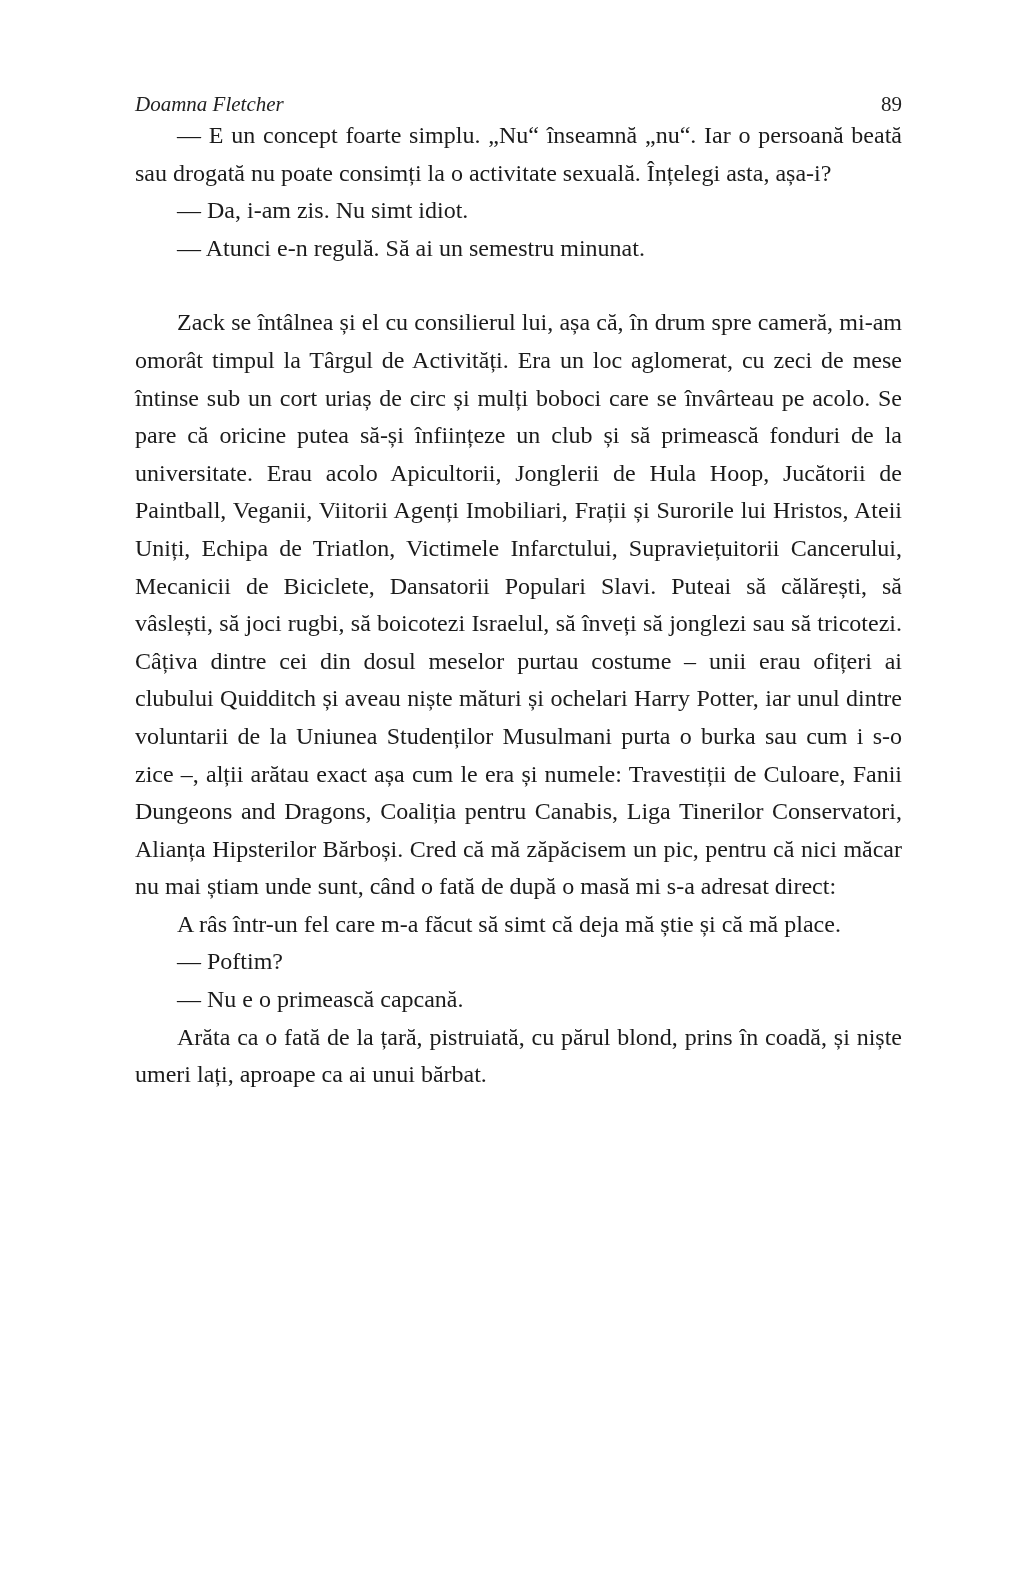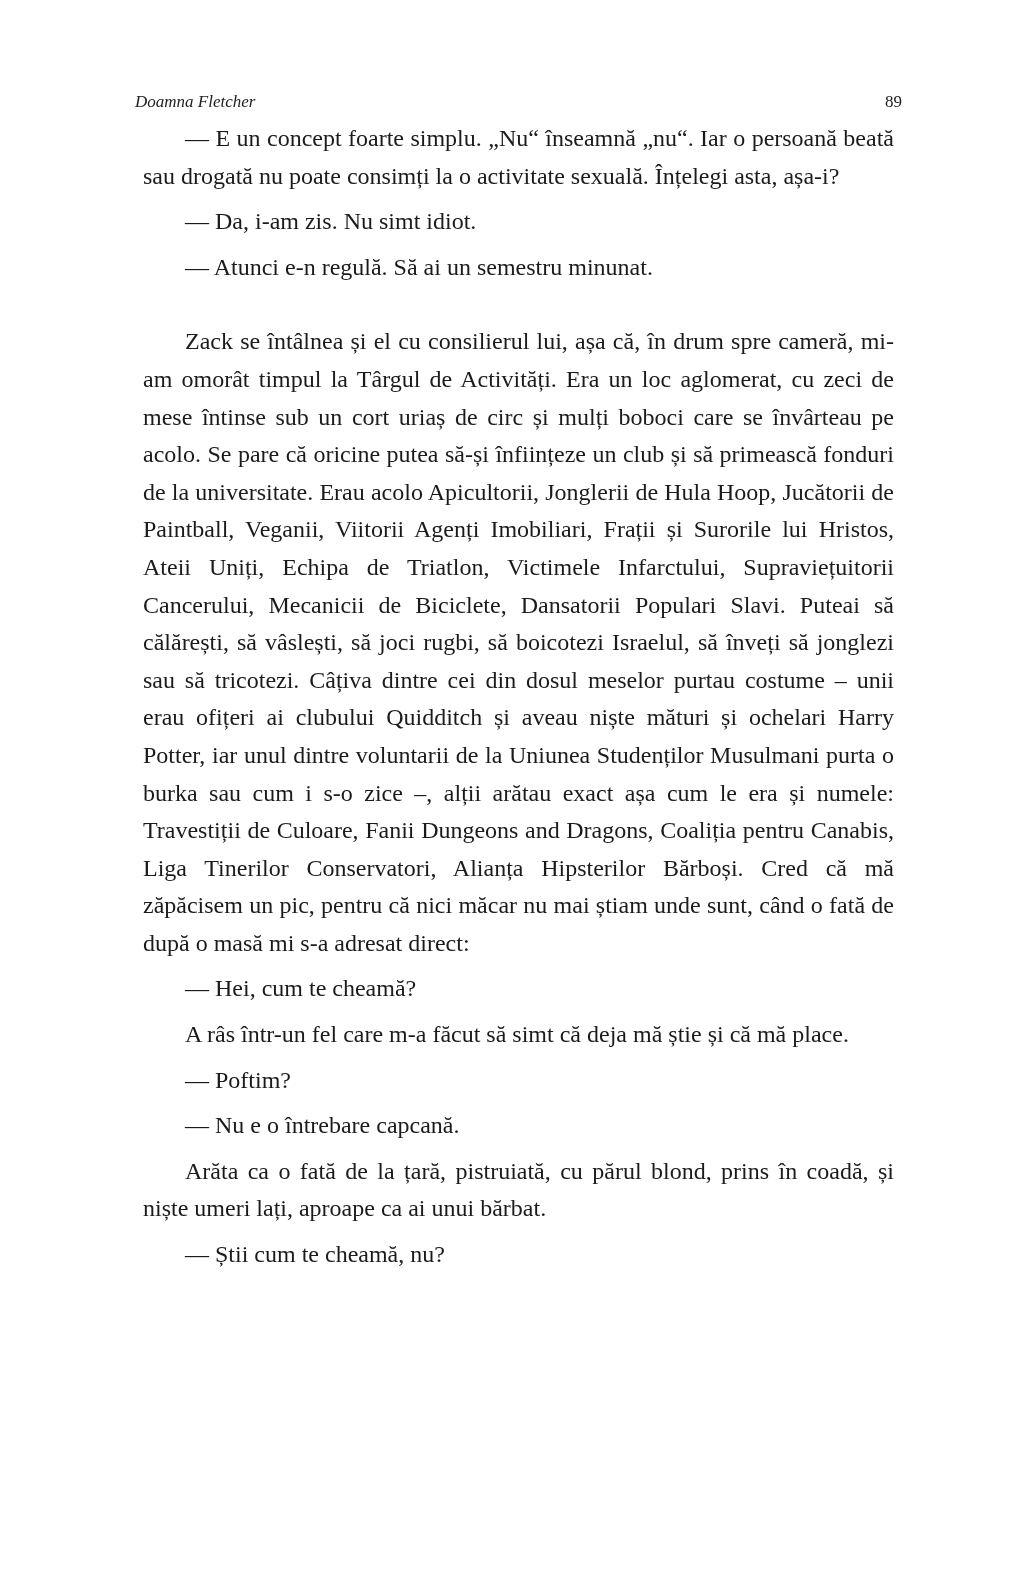--- a/index.html
+++ b/index.html
@@ -15,36 +15,36 @@
     background: #ffffff;
     padding: 92px 122px 0 135px;
     font-family: "Liberation Serif", serif;
     color: #1b1b1b;
     overflow: hidden;
   }
   .running-header {
     display: flex;
     justify-content: space-between;
     align-items: baseline;
-    font-size: 17px;
+    font-size: 21px;
     color: #222222;
   }
   .running-title {
     font-style: italic;
   }
   .page-number {
     font-style: normal;
   }
   .text-body {
     font-size: 24px;
     line-height: 37.6px;
     text-align: justify;
   }
   .text-body p {
-    margin: 8px;
+    margin: 0;
     text-indent: 42px;
   }
   .text-body p.space-before {
     margin-top: 37px;
   }
   .italic {
   }
 </style>
 </head>
 <body>
@@ -52,20 +52,18 @@
 <div class="page">
   <div class="running-header">
     <span class="running-title">Doamna Fletcher</span>
     <span class="page-number">89</span>
   </div>
   <div class="text-body" id="text-body">
       <p><span>— E un concept foarte simplu. „Nu“ înseamnă „nu“. Iar o persoană beată sau drogată nu poate consimți la o activitate sexuală. Înțelegi asta, așa-i?</span></p>
       <p><span>— Da, i-am zis. Nu simt idiot.</span></p>
       <p><span>— Atunci e-n regulă. Să ai un semestru minunat.</span></p>
       <p class="space-before"><span>Zack se întâlnea și el cu consilierul lui, așa că, în drum spre cameră, mi-am omorât timpul la Târgul de Activități. Era un loc aglomerat, cu zeci de mese întinse sub un cort uriaș de circ și mulți boboci care se învârteau pe acolo. Se pare că oricine putea să-și înființeze un club și să primească fonduri de la universitate. Erau acolo Apicultorii, Jonglerii de Hula Hoop, Jucătorii de Paintball, Veganii, Viitorii Agenți Imobiliari, Frații și Surorile lui Hristos, Ateii Uniți, Echipa de Triatlon, Victimele Infarctului, Supraviețuitorii Cancerului, Mecanicii de Biciclete, Dansatorii Populari Slavi. Puteai să călărești, să vâslești, să joci rugbi, să boicotezi Israelul, să înveți să jonglezi sau să tricotezi. Câțiva dintre cei din dosul meselor purtau costume – unii erau ofițeri ai clubului Quidditch și aveau niște mături și ochelari Harry Potter, iar unul dintre voluntarii de la Uniunea Studenților Musulmani purta o </span><span class="italic">burka</span><span> sau cum i s-o zice –, alții arătau exact așa cum le era și numele: Travestiții de Culoare, Fanii </span><span class="italic">Dungeons and Dragons</span><span>, Coaliția pentru Canabis, Liga Tinerilor Conservatori, Alianța Hipsterilor Bărboși. Cred că mă zăpăcisem un pic, pentru că nici măcar nu mai știam unde sunt, când o fată de după o masă mi s-a adresat direct:</span></p>
-      <p><span>— Hei, cum te cheamă?</span></p>
       <p><span>A râs într-un fel care m-a făcut să simt că deja mă știe și că mă place.</span></p>
       <p><span>— Poftim?</span></p>
-      <p><span>— Nu e o întrebare capcană.</span></p>
+      <p><span>— Nu e o primească capcană.</span></p>
       <p><span>Arăta ca o fată de la țară, pistruiată, cu părul blond, prins în coadă, și niște umeri lați, aproape ca ai unui bărbat.</span></p>
-      <p><span>— Știi cum te cheamă, nu?</span></p>
     </div>
 </div>
 
 </body></html>

